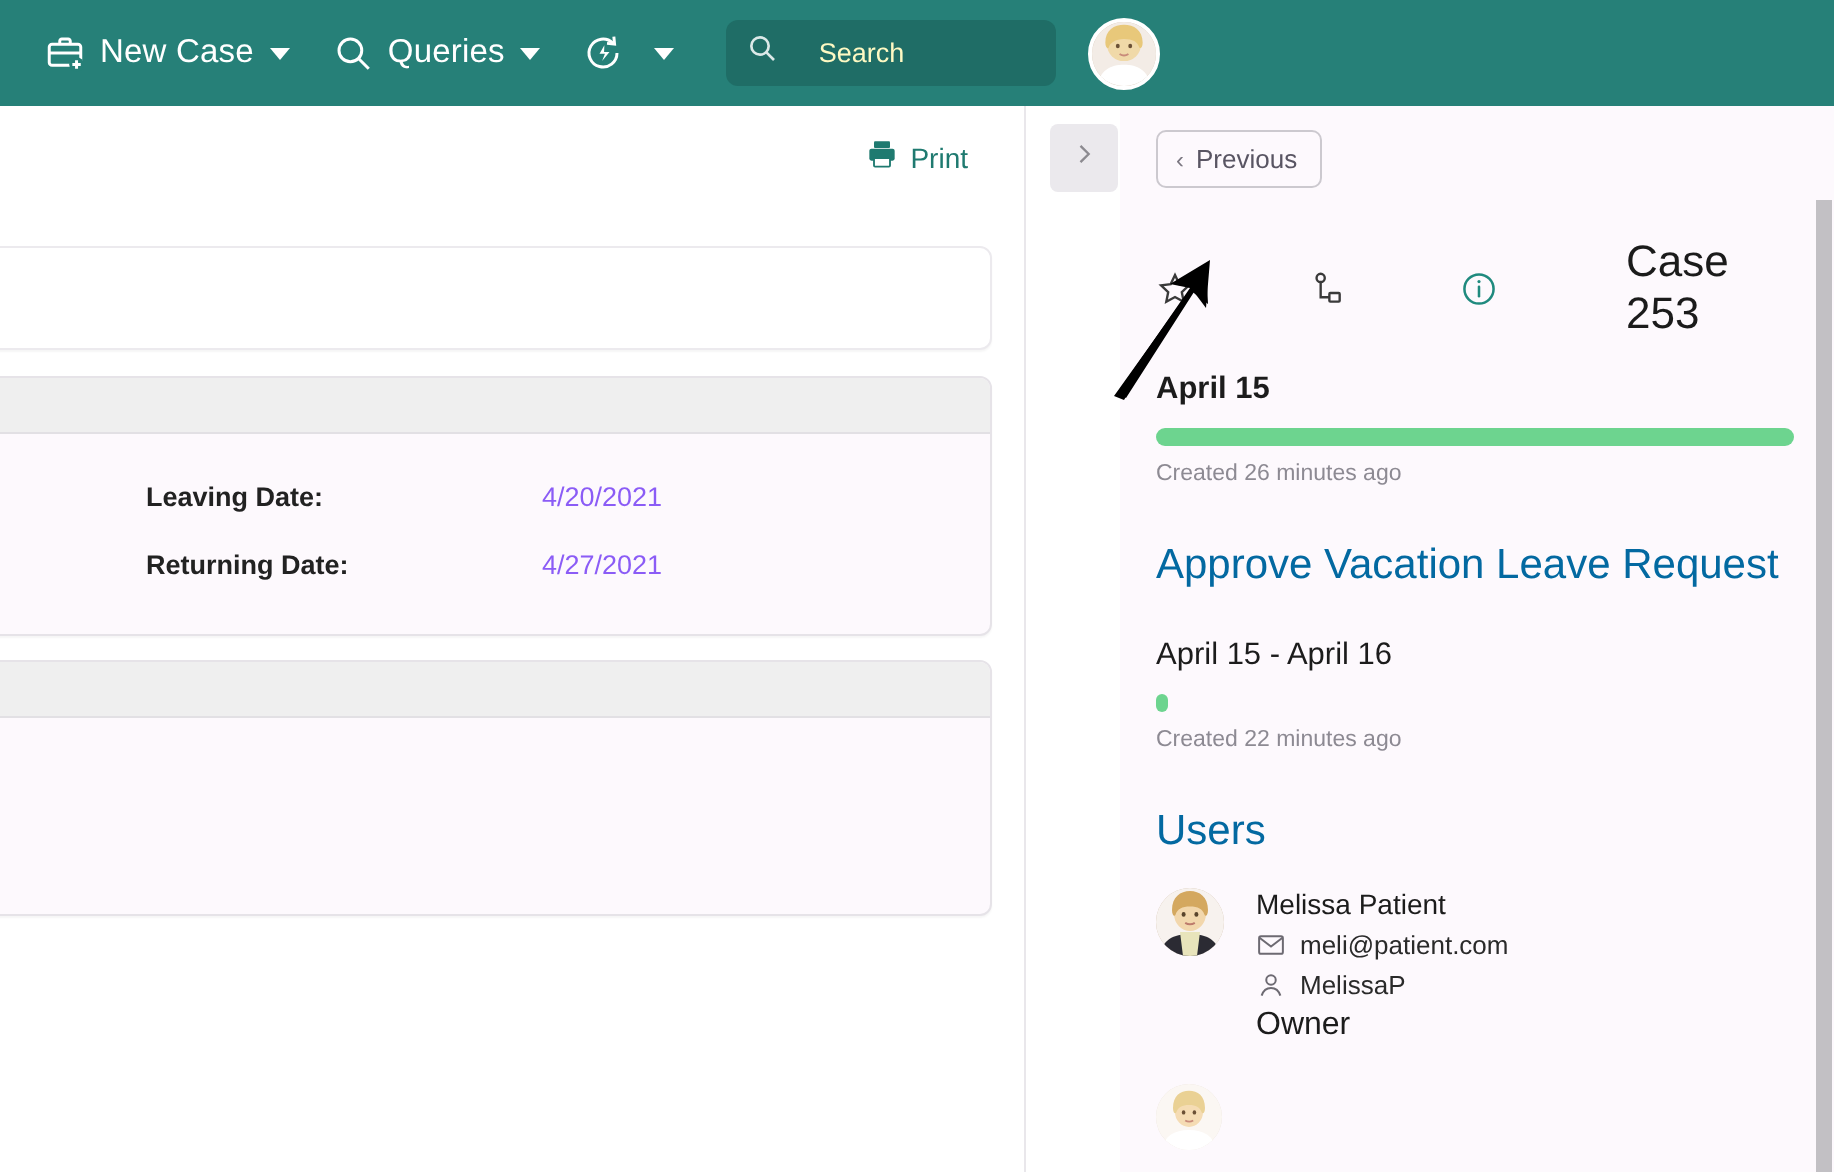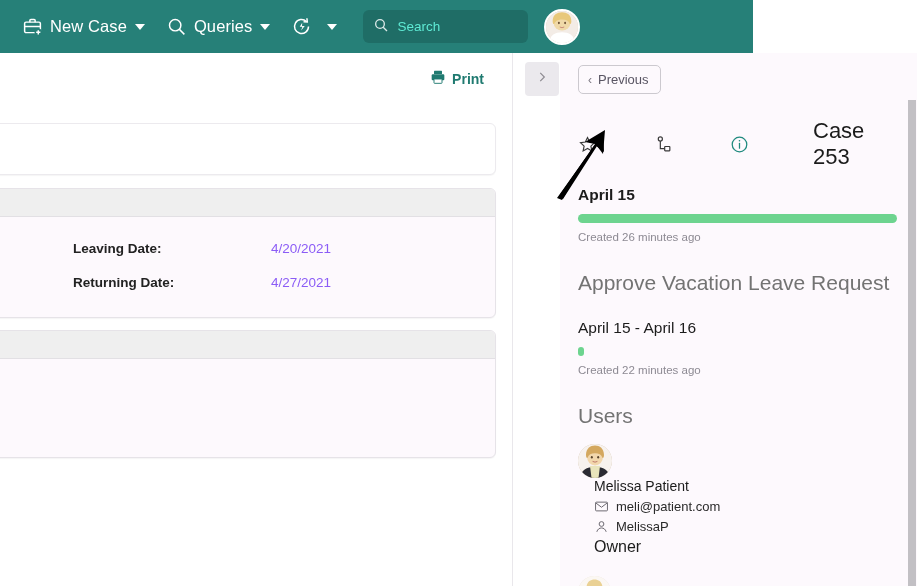--- a/index.html
+++ b/index.html
@@ -7,21 +7,21 @@
     width: 917px; height: 586px;
     font-family: "Liberation Sans", sans-serif;
     background: #ffffff;
     overflow: hidden;
   }
   #app { position: relative; width: 917px; height: 586px; overflow: hidden; background: #fff; }
 
   
   .navbar {
     position: absolute; top: 0; left: 0;
-    width: 753px; height: 53px;
+    width: 917px; height: 53px;
     background: #268078;
     display: flex; align-items: center;
     padding-left: 22px;
     z-index: 40;
   }
   .nav-item {
     display: flex; align-items: center;
     color: #ffffff;
     font-size: 16.5px;
     margin-right: 21px;
@@ -40,21 +40,21 @@
   }
   .search-box {
     width: 165px; height: 33px;
     background: #1f6d66;
     border-radius: 6px;
     display: flex; align-items: center;
     padding: 0 10px;
     margin-left: 5px;
     cursor: text;
   }
-  .search-box .ph { color: #5eead4; font-size: 13.5px; margin-left: 8px; }
+  .search-box .ph { color: #fef9c3; font-size: 13.5px; margin-left: 20px; }
   .avatar-nav {
     width: 36px; height: 36px; border-radius: 50%;
     margin-left: 16px;
     border: 2px solid #ffffff;
     overflow: hidden;
     background: #d8c9b8;
     position: relative;
     cursor: pointer;
     flex: 0 0 auto;
   }
@@ -65,21 +65,21 @@
     width: 512px; height: 533px;
     background: #ffffff;
     overflow: hidden;
   }
   .left-toolbar {
     height: 48px; position: relative;
   }
   .print-btn {
     position: absolute; right: 28px; top: 16px;
     display: flex; align-items: center;
-    color: #1f7a70; font-size: 14px; cursor: pointer; font-weight: bold;
+    color: #1f7a70; font-size: 14px; cursor: pointer;
   }
   .print-btn .lbl { margin-left: 6px; }
 
   .card {
     background: #fdf9fd;
     border: 1px solid #e6e3e8;
     border-radius: 6px;
     margin: 0 16px 10px -18px;
     overflow: hidden;
     box-shadow: 0 1px 1px rgba(0,0,0,.04);
@@ -155,28 +155,28 @@
   .progress-track {
     margin-top: 10px;
     height: 9px; width: 100%;
     background: transparent;
     border-radius: 6px;
   }
   .progress-fill { height: 9px; border-radius: 6px; background: #6DD48F; }
   .created-note { font-size: 11.5px; color: #8d8a93; margin-top: 8px; }
 
   .section-title-lg {
-    font-size: 21px; color: #737373; font-weight: normal; margin-top: 28px;
+    font-size: 21px; color: #0369a1; font-weight: normal; margin-top: 28px;
   }
   .section-title-md {
     font-size: 18px; color: #1b1b1b; font-weight: normal; margin-top: 26px;
   }
   .sub-date { font-size: 15.5px; color: #1c1c1c; margin-top: 24px; }
 
-  .user-row { display: flex; margin-top: 16px; flex-direction: column; }
+  .user-row { display: flex; margin-top: 16px; }
   .user-avatar {
     width: 34px; height: 34px; border-radius: 50%;
     overflow: hidden; flex: 0 0 auto; background: #cbb79f;
     position: relative;
   }
   .user-meta { margin-left: 16px; }
   .user-name { font-size: 14px; color: #1c1c1c; }
   .user-line { display: flex; align-items: center; font-size: 13px; color: #2a2a2a; margin-top: 5px; }
   .user-line .mi { margin-right: 7px; display: inline-flex; }
   .user-role { font-size: 16px; color: #1c1c1c; margin-top: 4px; margin-left: 0; }

